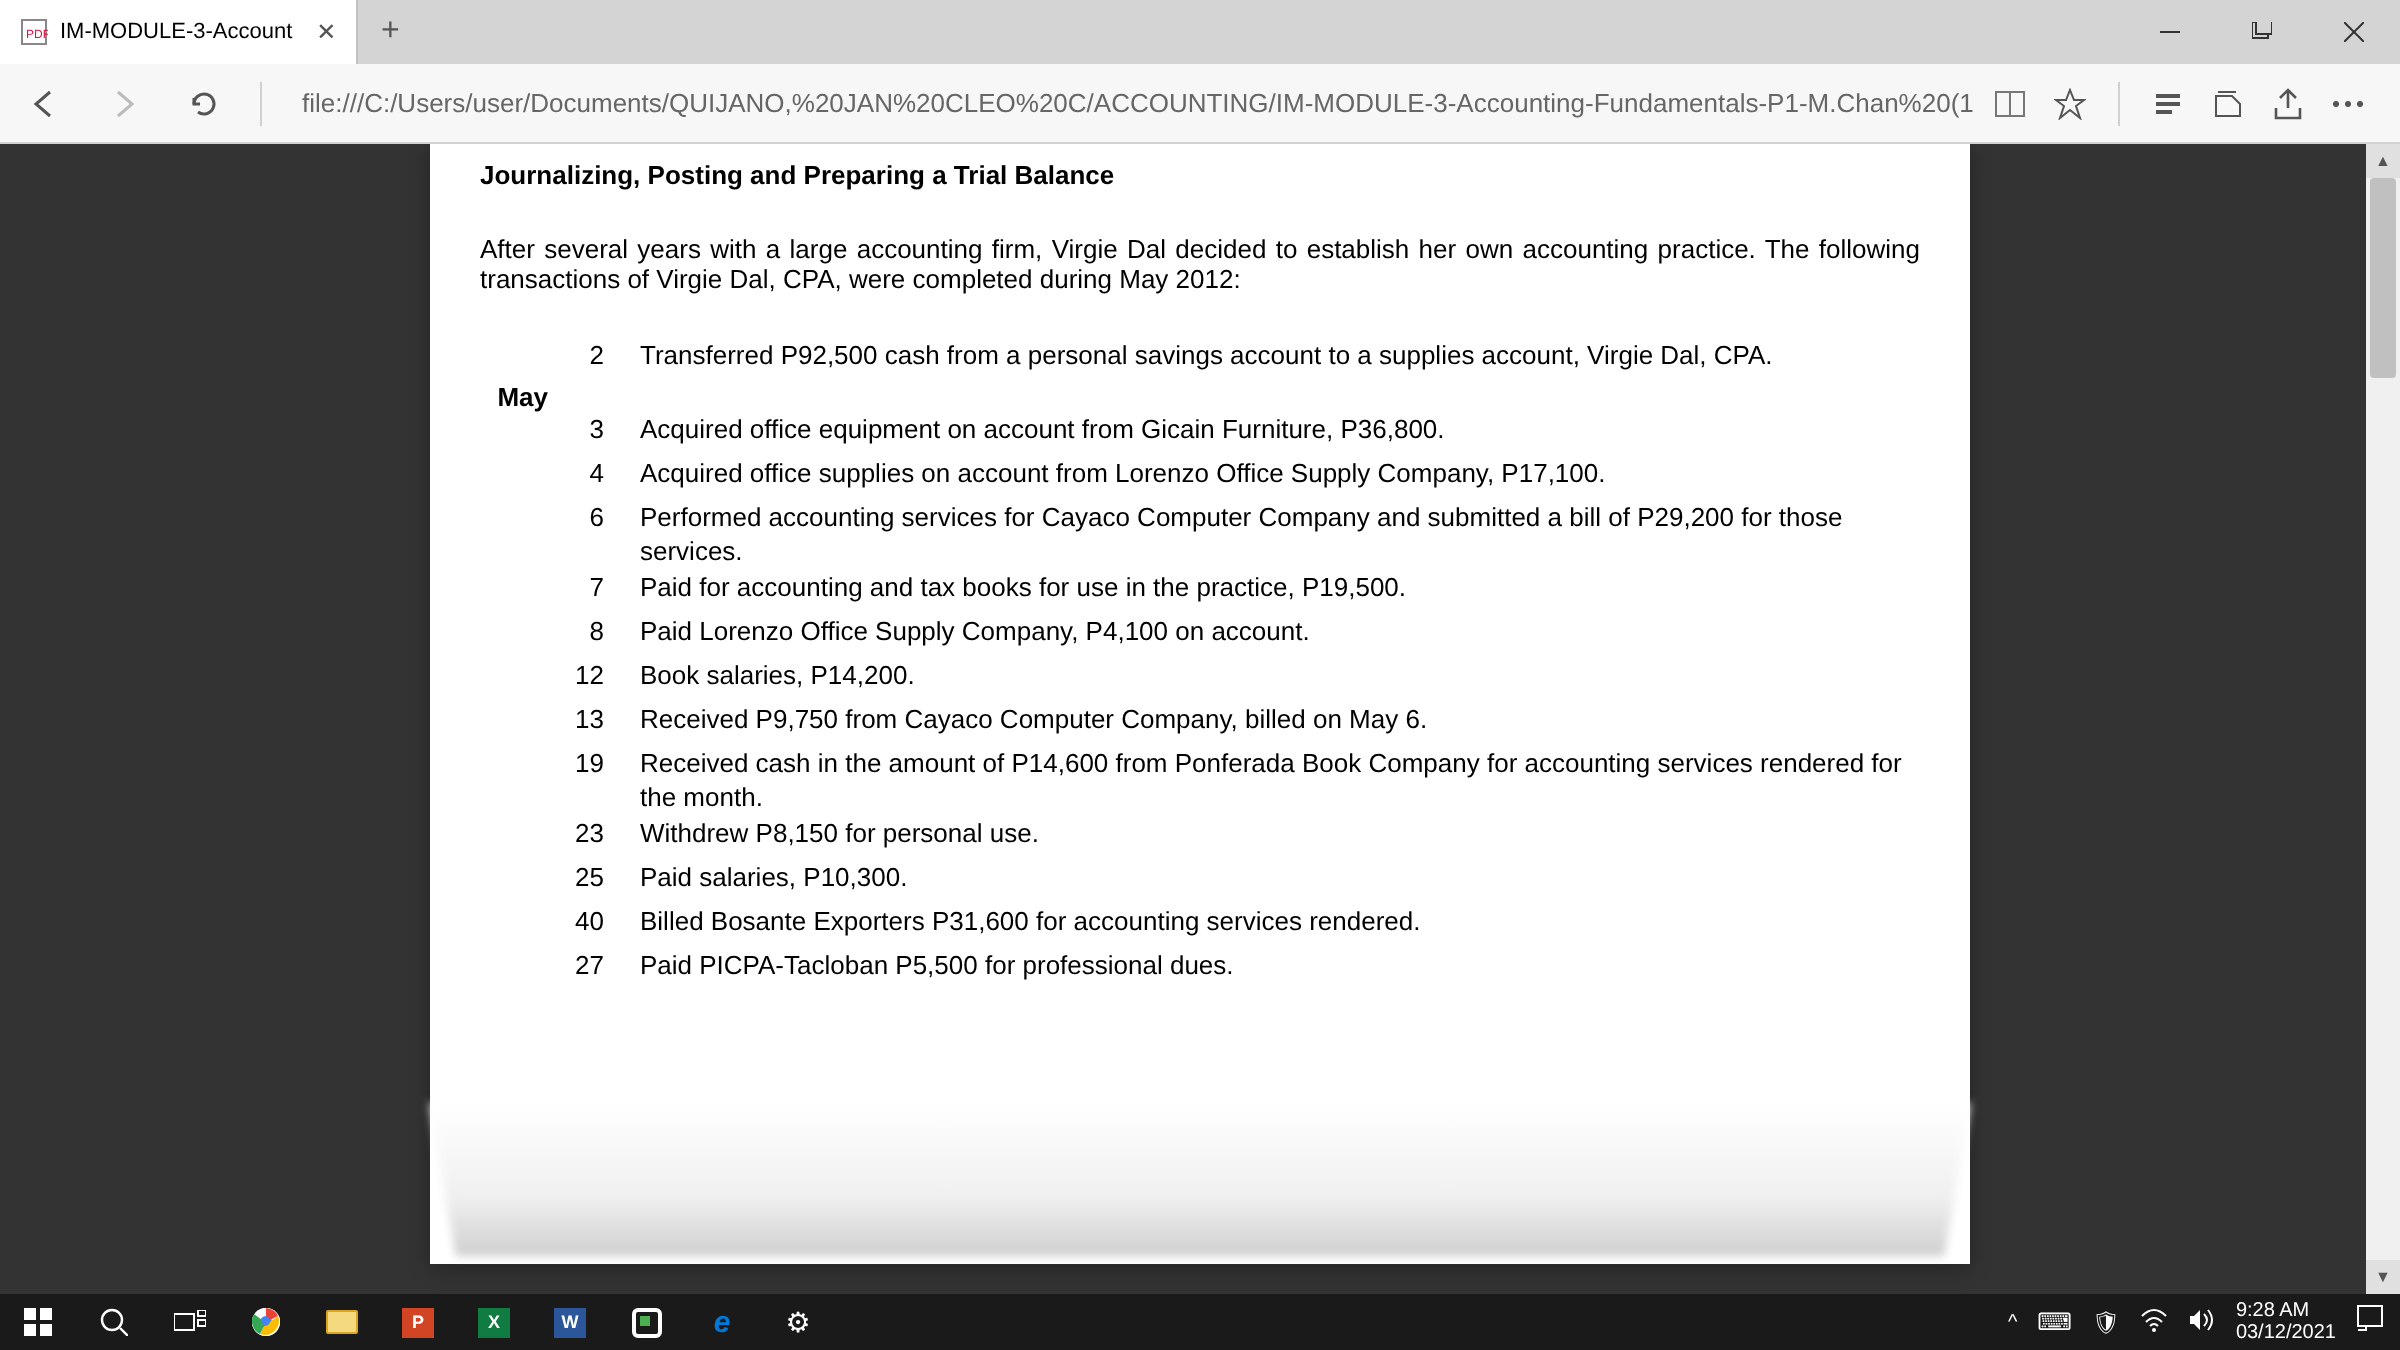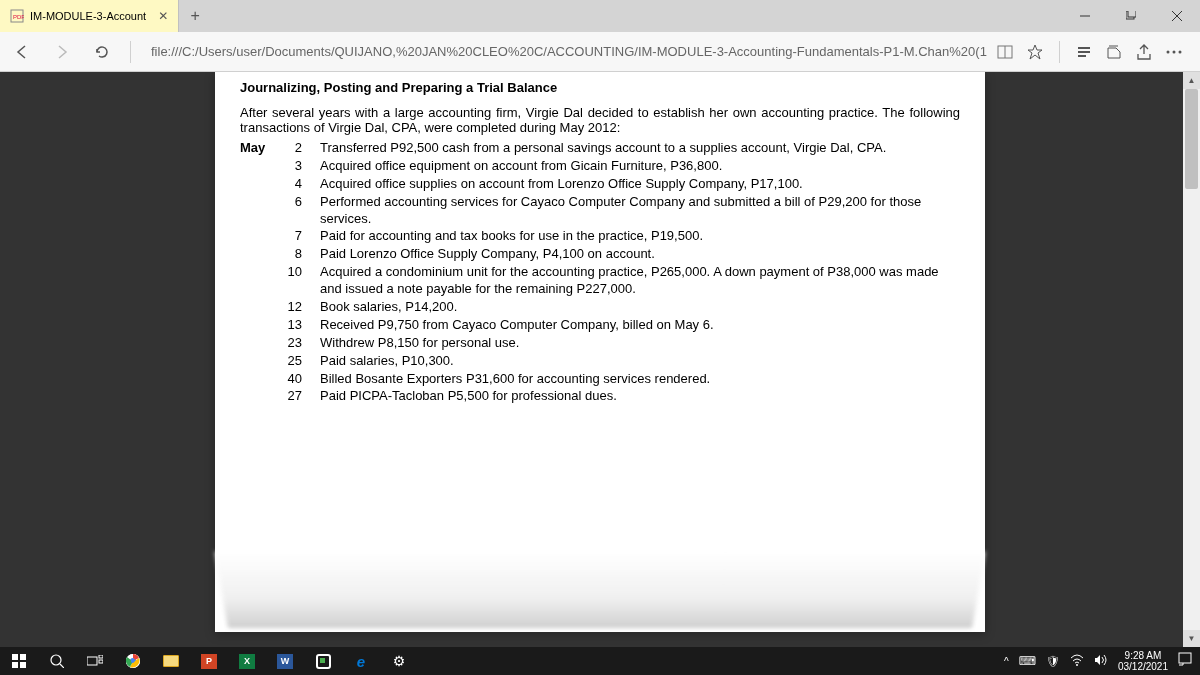--- a/index.html
+++ b/index.html
@@ -1,59 +1,59 @@
 <!DOCTYPE html>
 <html><head>
   <meta charset="utf-8">
   <style>
     * { margin: 0; padding: 0; box-sizing: border-box; }
     body { font-family: "Segoe UI", Tahoma, sans-serif; background: #fff; width: 1200px; height: 675px; overflow: hidden; position: relative; }
     
     
     .title-bar { height: 32px; background: #d4d4d4; display: flex; align-items: center; }
-    .tab { height: 32px; display: flex; align-items: center; padding: 0 10px; background: #fef9c3; border-right: 1px solid #c0c0c0; gap: 6px; font-size: 11px; }
+    .tab { height: 32px; display: flex; align-items: center; padding: 0 10px; background: #ffffff; border-right: 1px solid #c0c0c0; gap: 6px; font-size: 11px; }
     .tab .pdf-icon { width: 14px; height: 14px; display: inline-flex; }
     .tab .close-x { font-size: 12px; color: #555; margin-left: 6px; }
     .new-tab { width: 32px; height: 32px; display: flex; align-items: center; justify-content: center; font-size: 16px; color: #555; }
     .window-controls { margin-left: auto; display: flex; height: 32px; }
     .window-controls div { width: 46px; display: flex; align-items: center; justify-content: center; }
     
     
     .toolbar { height: 40px; background: #f7f7f7; display: flex; align-items: center; padding: 0 6px; gap: 8px; border-bottom: 1px solid #d0d0d0; }
     .nav-btn { width: 32px; height: 32px; display: flex; align-items: center; justify-content: center; color: #555; }
     .nav-btn.disabled { color: #bbb; }
     .divider { width: 1px; height: 22px; background: #d0d0d0; margin: 0 4px; }
     .url-bar { flex: 1; font-size: 13px; color: #666; padding: 4px 8px; height: 28px; display: flex; align-items: center; white-space: nowrap; overflow: hidden; }
     .toolbar-right { display: flex; align-items: center; gap: 10px; padding-right: 10px; }
     .toolbar-right .icon { width: 20px; height: 20px; display: flex; align-items: center; justify-content: center; color: #555; }
     
     
     .viewport { position: absolute; top: 72px; bottom: 28px; left: 0; right: 0; background: #333; overflow: hidden; }
     .page-wrapper { position: absolute; top: 0; left: 50%; transform: translateX(-50%); width: 770px; background: #fff; box-shadow: 0 2px 10px rgba(0,0,0,0.3); height: 560px; padding: 8px 25px; }
     .page-wrapper::after { content: ''; position: absolute; bottom: 0; left: 0; right: 0; height: 80px; background: linear-gradient(to top, #d0d0d0, #f0f0f0 40%, #fff); filter: blur(2px); transform: perspective(400px) rotateX(-10deg); transform-origin: top; }
     
-    .doc-title { font-weight: bold; font-size: 13px; margin-bottom: 10px; }
-    .doc-intro { font-size: 13px; margin-bottom: 5px; text-align: justify; }
+    .doc-title { font-weight: bold; font-size: 13px; margin-bottom: 22px; }
+    .doc-intro { font-size: 13px; margin-bottom: 23px; text-align: justify; }
     .transactions { font-size: 13px; }
     .trans-row { display: flex; margin-bottom: 1px; }
-    .trans-month { width: 44px; padding-right: 10px; font-weight: bold; white-space: nowrap; }
+    .trans-month { width: 44px; text-align: right; padding-right: 10px; font-weight: bold; white-space: nowrap; margin-top: 21px; }
     .trans-day { width: 26px; text-align: right; padding-right: 8px; }
     .trans-text { flex: 1; padding-left: 10px; line-height: 1.3; }
     
     
     .scrollbar { position: absolute; right: 0; top: 72px; bottom: 28px; width: 17px; background: #f0f0f0; }
     .scrollbar-btn { height: 17px; background: #e0e0e0; display: flex; align-items: center; justify-content: center; font-size: 8px; color: #555; }
     .scrollbar-thumb { position: absolute; top: 17px; left: 2px; right: 2px; height: 100px; background: #c0c0c0; border-radius: 2px; }
     
     
     .taskbar { position: absolute; bottom: 0; left: 0; right: 0; height: 28px; background: #1a1a1a; display: flex; align-items: center; color: #fff; }
     .taskbar-left { display: flex; height: 100%; }
     .taskbar-item { width: 38px; height: 28px; display: flex; align-items: center; justify-content: center; }
     .taskbar-right { margin-left: auto; display: flex; align-items: center; gap: 10px; padding-right: 8px; }
-    .clock { font-size: 10px; text-align: center; line-height: 1.1; }
+    .clock { font-size: 10px; text-align: left; line-height: 1.1; }
     
     .tb-chrome { background: #fff; border-radius: 50%; width: 14px; height: 14px; position: relative; }
     .tb-folder { width: 16px; height: 12px; background: #f5d97f; border-radius: 1px; border: 1px solid #daa520; }
     .tb-ppt { background: #d14424; color: #fff; font-size: 9px; font-weight: bold; width: 16px; height: 15px; display: flex; align-items: center; justify-content: center; }
     .tb-excel { background: #107c41; color: #fff; font-size: 9px; font-weight: bold; width: 16px; height: 15px; display: flex; align-items: center; justify-content: center; }
     .tb-word { background: #2b579a; color: #fff; font-size: 9px; font-weight: bold; width: 16px; height: 15px; display: flex; align-items: center; justify-content: center; }
     .tb-pdf { width: 15px; height: 15px; border: 2px solid #fff; border-radius: 3px; position: relative; }
     .tb-pdf::after { content: ''; width: 5px; height: 5px; background: #4caf50; position: absolute; top: 2px; left: 2px; }
     .tb-edge { color: #0078d7; font-size: 15px; font-weight: bold; font-style: italic; }
     .tb-gear { color: #fff; font-size: 14px; }
@@ -186,32 +186,32 @@
           <div class="trans-day">7</div>
           <div class="trans-text">Paid for accounting and tax books for use in the practice, P19,500.</div>
         </div>
         <div class="trans-row">
           <div class="trans-month"></div>
           <div class="trans-day">8</div>
           <div class="trans-text">Paid Lorenzo Office Supply Company, P4,100 on account.</div>
         </div>
         <div class="trans-row">
           <div class="trans-month"></div>
-          <div class="trans-day">10</div>
-          <div class="trans-text">Acquired a condominium unit for the accounting practice, P265,000.  A down payment of P38,000 was made and issued a note payable for the remaining P227,000.</div>
-        </div>
-        <div class="trans-row">
-          <div class="trans-month"></div>
           <div class="trans-day">12</div>
           <div class="trans-text">Book salaries, P14,200.</div>
         </div>
         <div class="trans-row">
           <div class="trans-month"></div>
           <div class="trans-day">13</div>
           <div class="trans-text">Received P9,750 from Cayaco Computer Company, billed on May 6.</div>
+        </div>
+        <div class="trans-row">
+          <div class="trans-month"></div>
+          <div class="trans-day">19</div>
+          <div class="trans-text">Received cash in the amount of P14,600 from Ponferada Book Company for accounting services rendered for the month.</div>
         </div>
         <div class="trans-row">
           <div class="trans-month"></div>
           <div class="trans-day">23</div>
           <div class="trans-text">Withdrew P8,150 for personal use.</div>
         </div>
         <div class="trans-row">
           <div class="trans-month"></div>
           <div class="trans-day">25</div>
           <div class="trans-text">Paid salaries, P10,300.</div>

